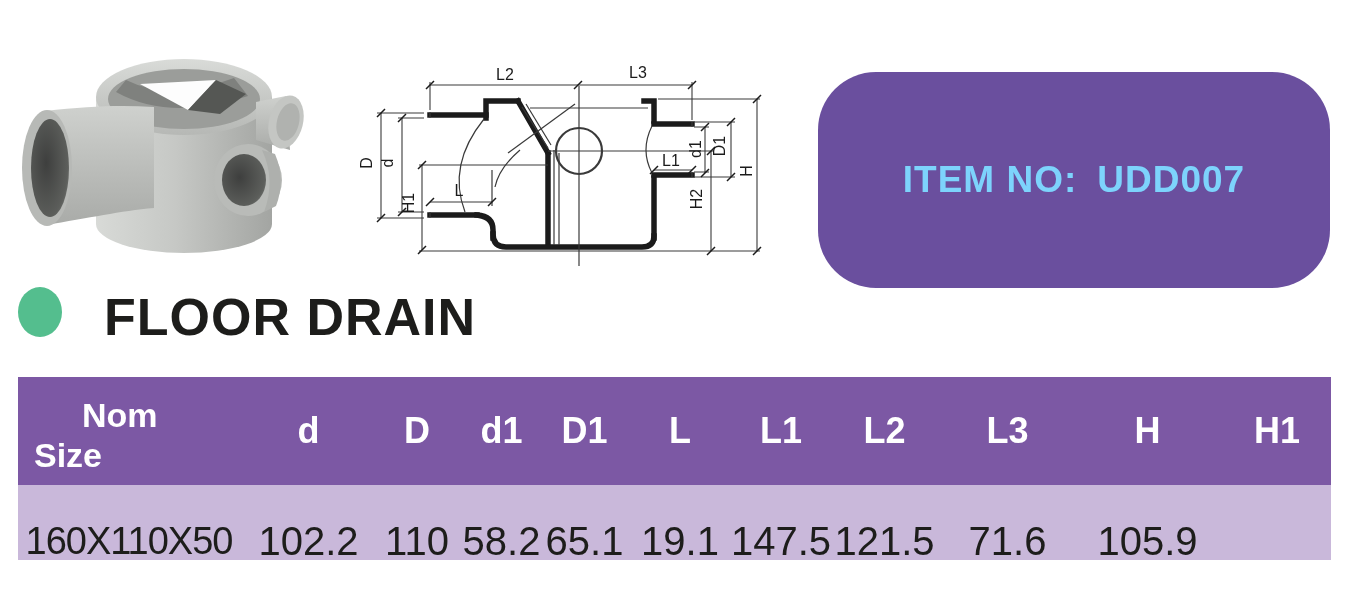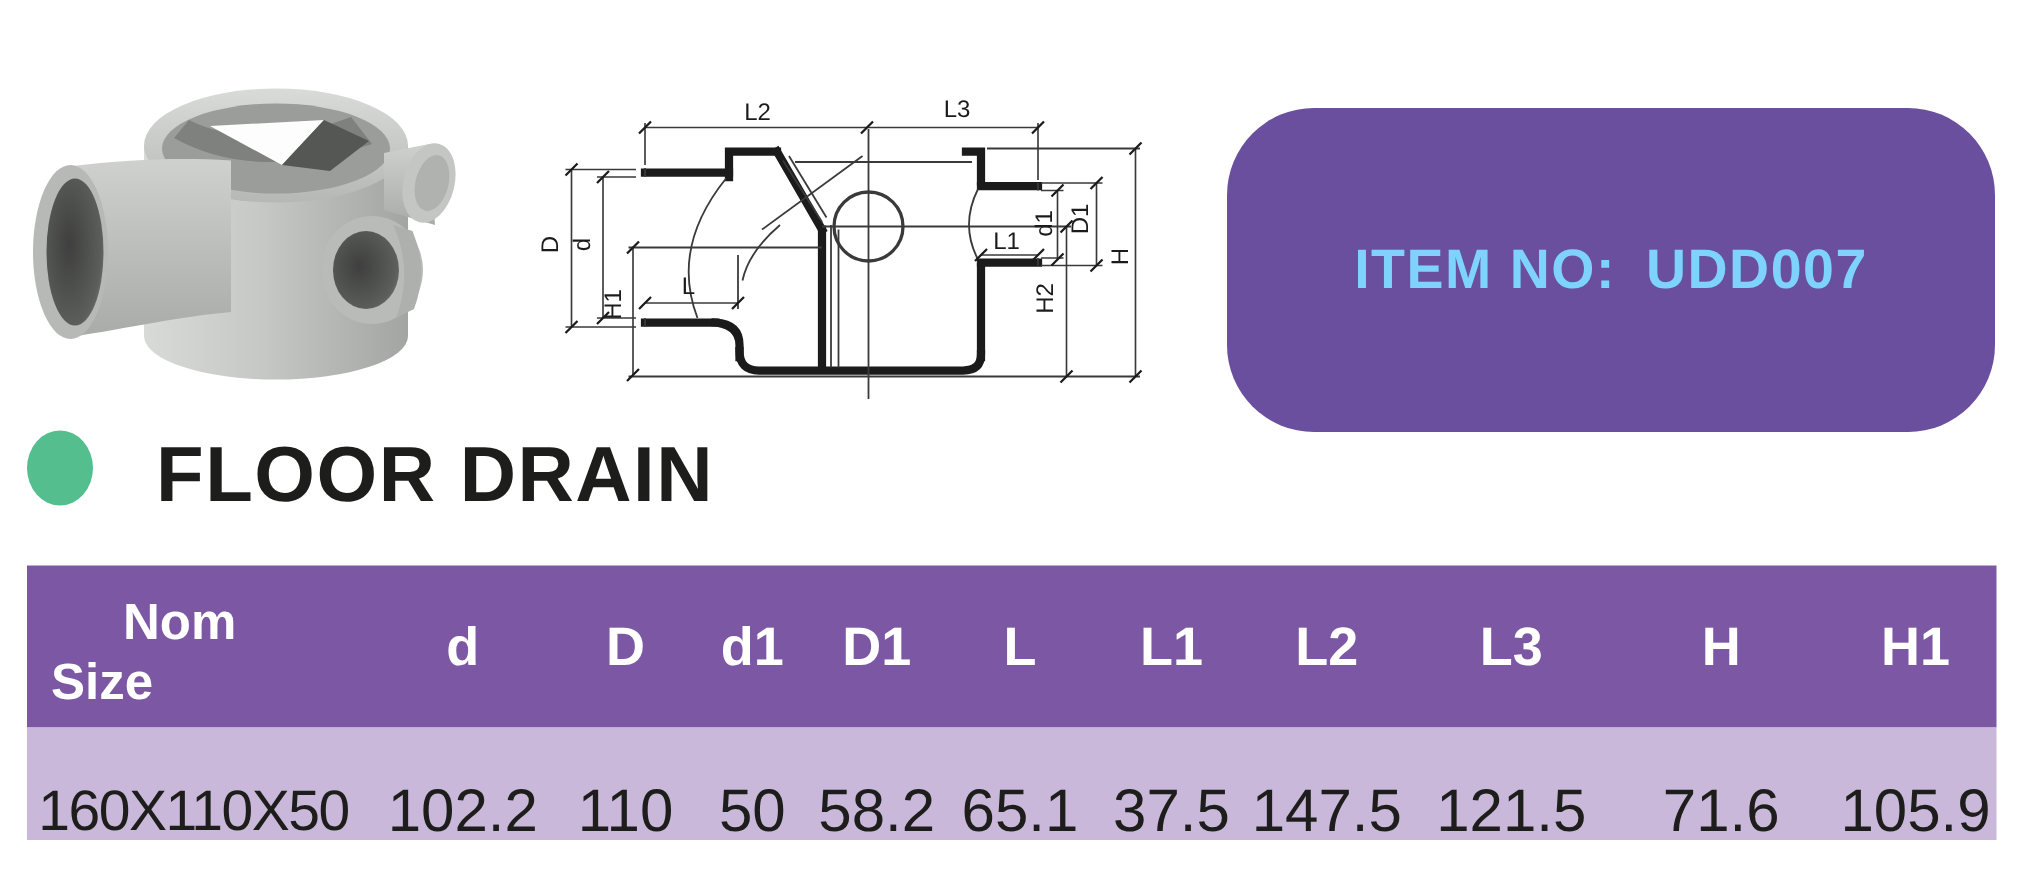--- a/index.html
+++ b/index.html
@@ -223,24 +223,23 @@
       <div class="th">L2</div>
       <div class="th">L3</div>
       <div class="th">H</div>
       <div class="th">H1</div>
       <div class="th">H2</div>
     </div>
     <div class="trow">
       <div class="td nom-val">160X110X50</div>
       <div class="td">102.2</div>
       <div class="td">110</div>
-      <div class="td">50</div>
       <div class="td">58.2</div>
       <div class="td">65.1</div>
-      <div class="td">37.5</div>
+      <div class="td">19.1</div>
       <div class="td">147.5</div>
       <div class="td">121.5</div>
       <div class="td">71.6</div>
       <div class="td">105.9</div>
     </div>
   </div>
 
 </div>
 
 </body></html>

